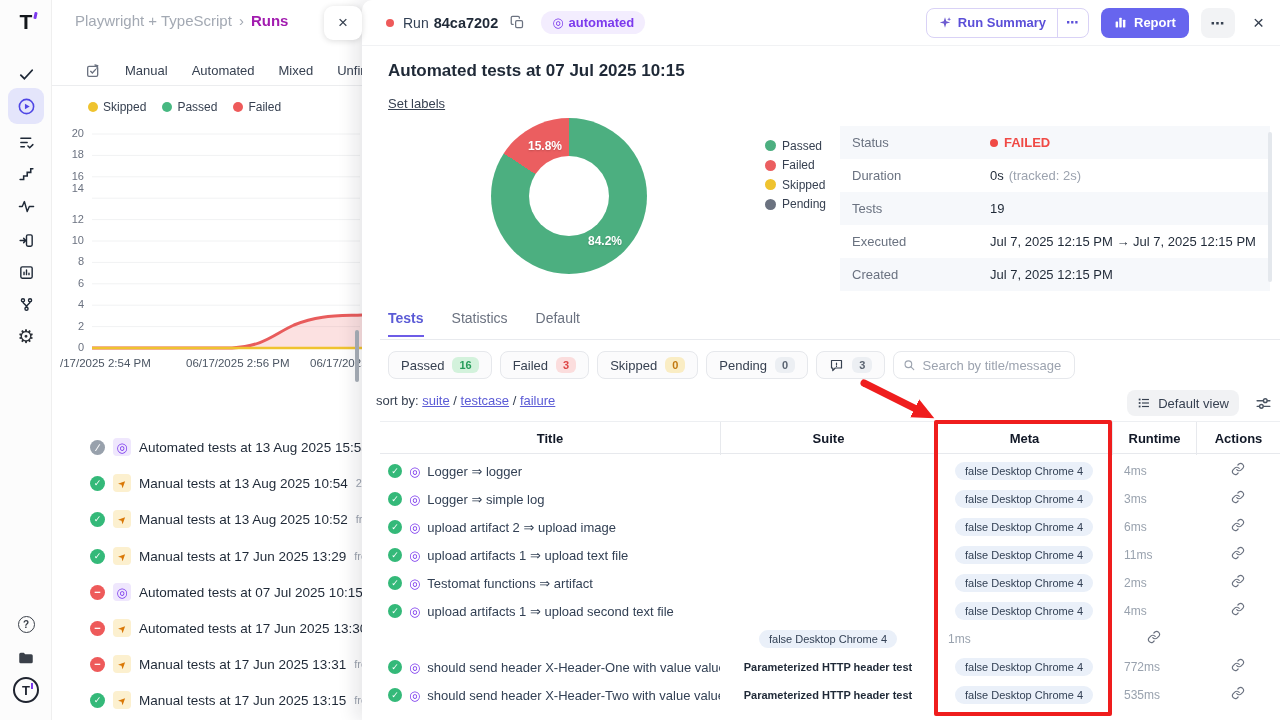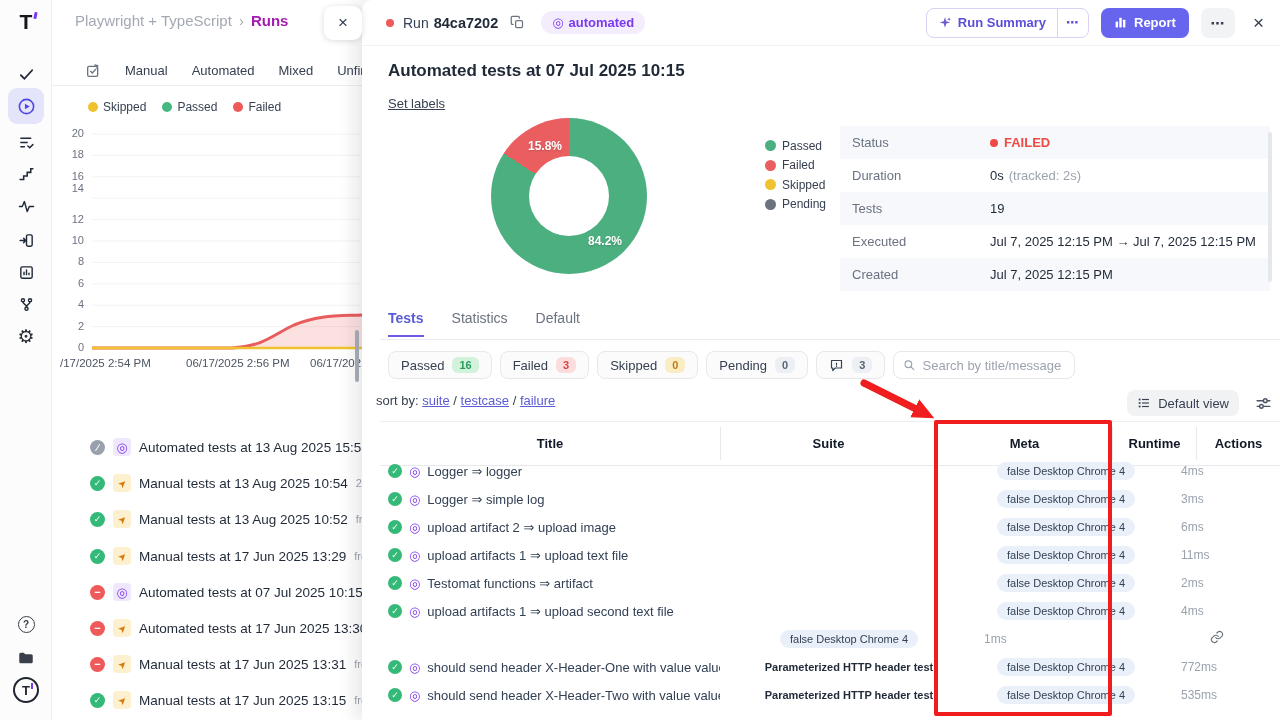--- a/index.html
+++ b/index.html
@@ -110,33 +110,33 @@
 
   
   .sort-row { position:absolute; left:14px; top:393px; font-size:13px; color:#374151; }
   .sort-link { color:#5B5BD6; text-decoration:underline; cursor:pointer; }
   .view-group { position:absolute; right:8px; top:390px; display:flex; align-items:center; gap:16px; }
   .view-btn { height:26px; background:#F1F2F4; border-radius:8px; display:flex; align-items:center; gap:7px; padding:0 10px; font-size:13px; color:#374151; cursor:pointer; }
   .sliders-icon { display:flex; color:#4B5563; cursor:pointer; }
 
   
   .tgrid { display:grid; grid-template-columns:340px 216px 176px 84px 84px; width:900px; }
-  .thead { position:absolute; left:18px; top:421px; height:45px; border-top:1px solid #EDEFF2; border-bottom:1px solid #E7E9ED; align-items:center; }
+  .thead { position:absolute; left:18px; top:421px; height:33px; border-top:1px solid #EDEFF2; border-bottom:1px solid #E7E9ED; align-items:center; }
   .th { text-align:center; font-size:13px; font-weight:700; color:#111827; height:33px; display:flex; align-items:center; justify-content:center; }
   .th + .th { border-left:1px solid #E7E9ED; }
-  .trow { position:absolute; left:18px; height:28px; align-items:center; cursor:pointer;gap:21px; }
+  .trow { position:absolute; left:18px; height:28px; align-items:center; cursor:pointer; }
   .c-title { display:flex; align-items:center; gap:7px; padding-left:8px; font-size:13px; color:#334155; white-space:nowrap; overflow:hidden; }
   .tstat { width:14px; height:14px; min-width:14px; border-radius:50%; background:#34B979; color:#fff; display:flex; align-items:center; justify-content:center; }
   .tstat::before { content:"✓"; font-size:9px; font-weight:700; }
   .ttype { color:#7C3AED; font-size:13px; font-weight:700; }
   .ttype::before { content:"◎"; }
   .c-suite { text-align:center; font-size:11px; font-weight:600; color:#1F2937; }
   .c-meta { display:flex; justify-content:center; }
   .meta-pill { background:#EAF0F9; border-radius:10px; padding:3px 10px; font-size:11px; color:#334155; white-space:nowrap; }
-  .c-runtime { padding-left:6px; font-size:12px; color:#99A2AE; }
+  .c-runtime { padding-left:12px; font-size:12px; color:#99A2AE; }
   .c-actions { display:flex; justify-content:center; color:#6B7280; }
 
   
   .anno-rect { position:absolute; left:934px; top:420px; width:178px; height:296px; border:4px solid #EF1D1D; border-radius:2px; z-index:60; pointer-events:none; }
   .anno-arrow { position:absolute; left:852px; top:376px; z-index:60; pointer-events:none; }
 </style>
 </head>
 <body>
 
 <div class="screen">

